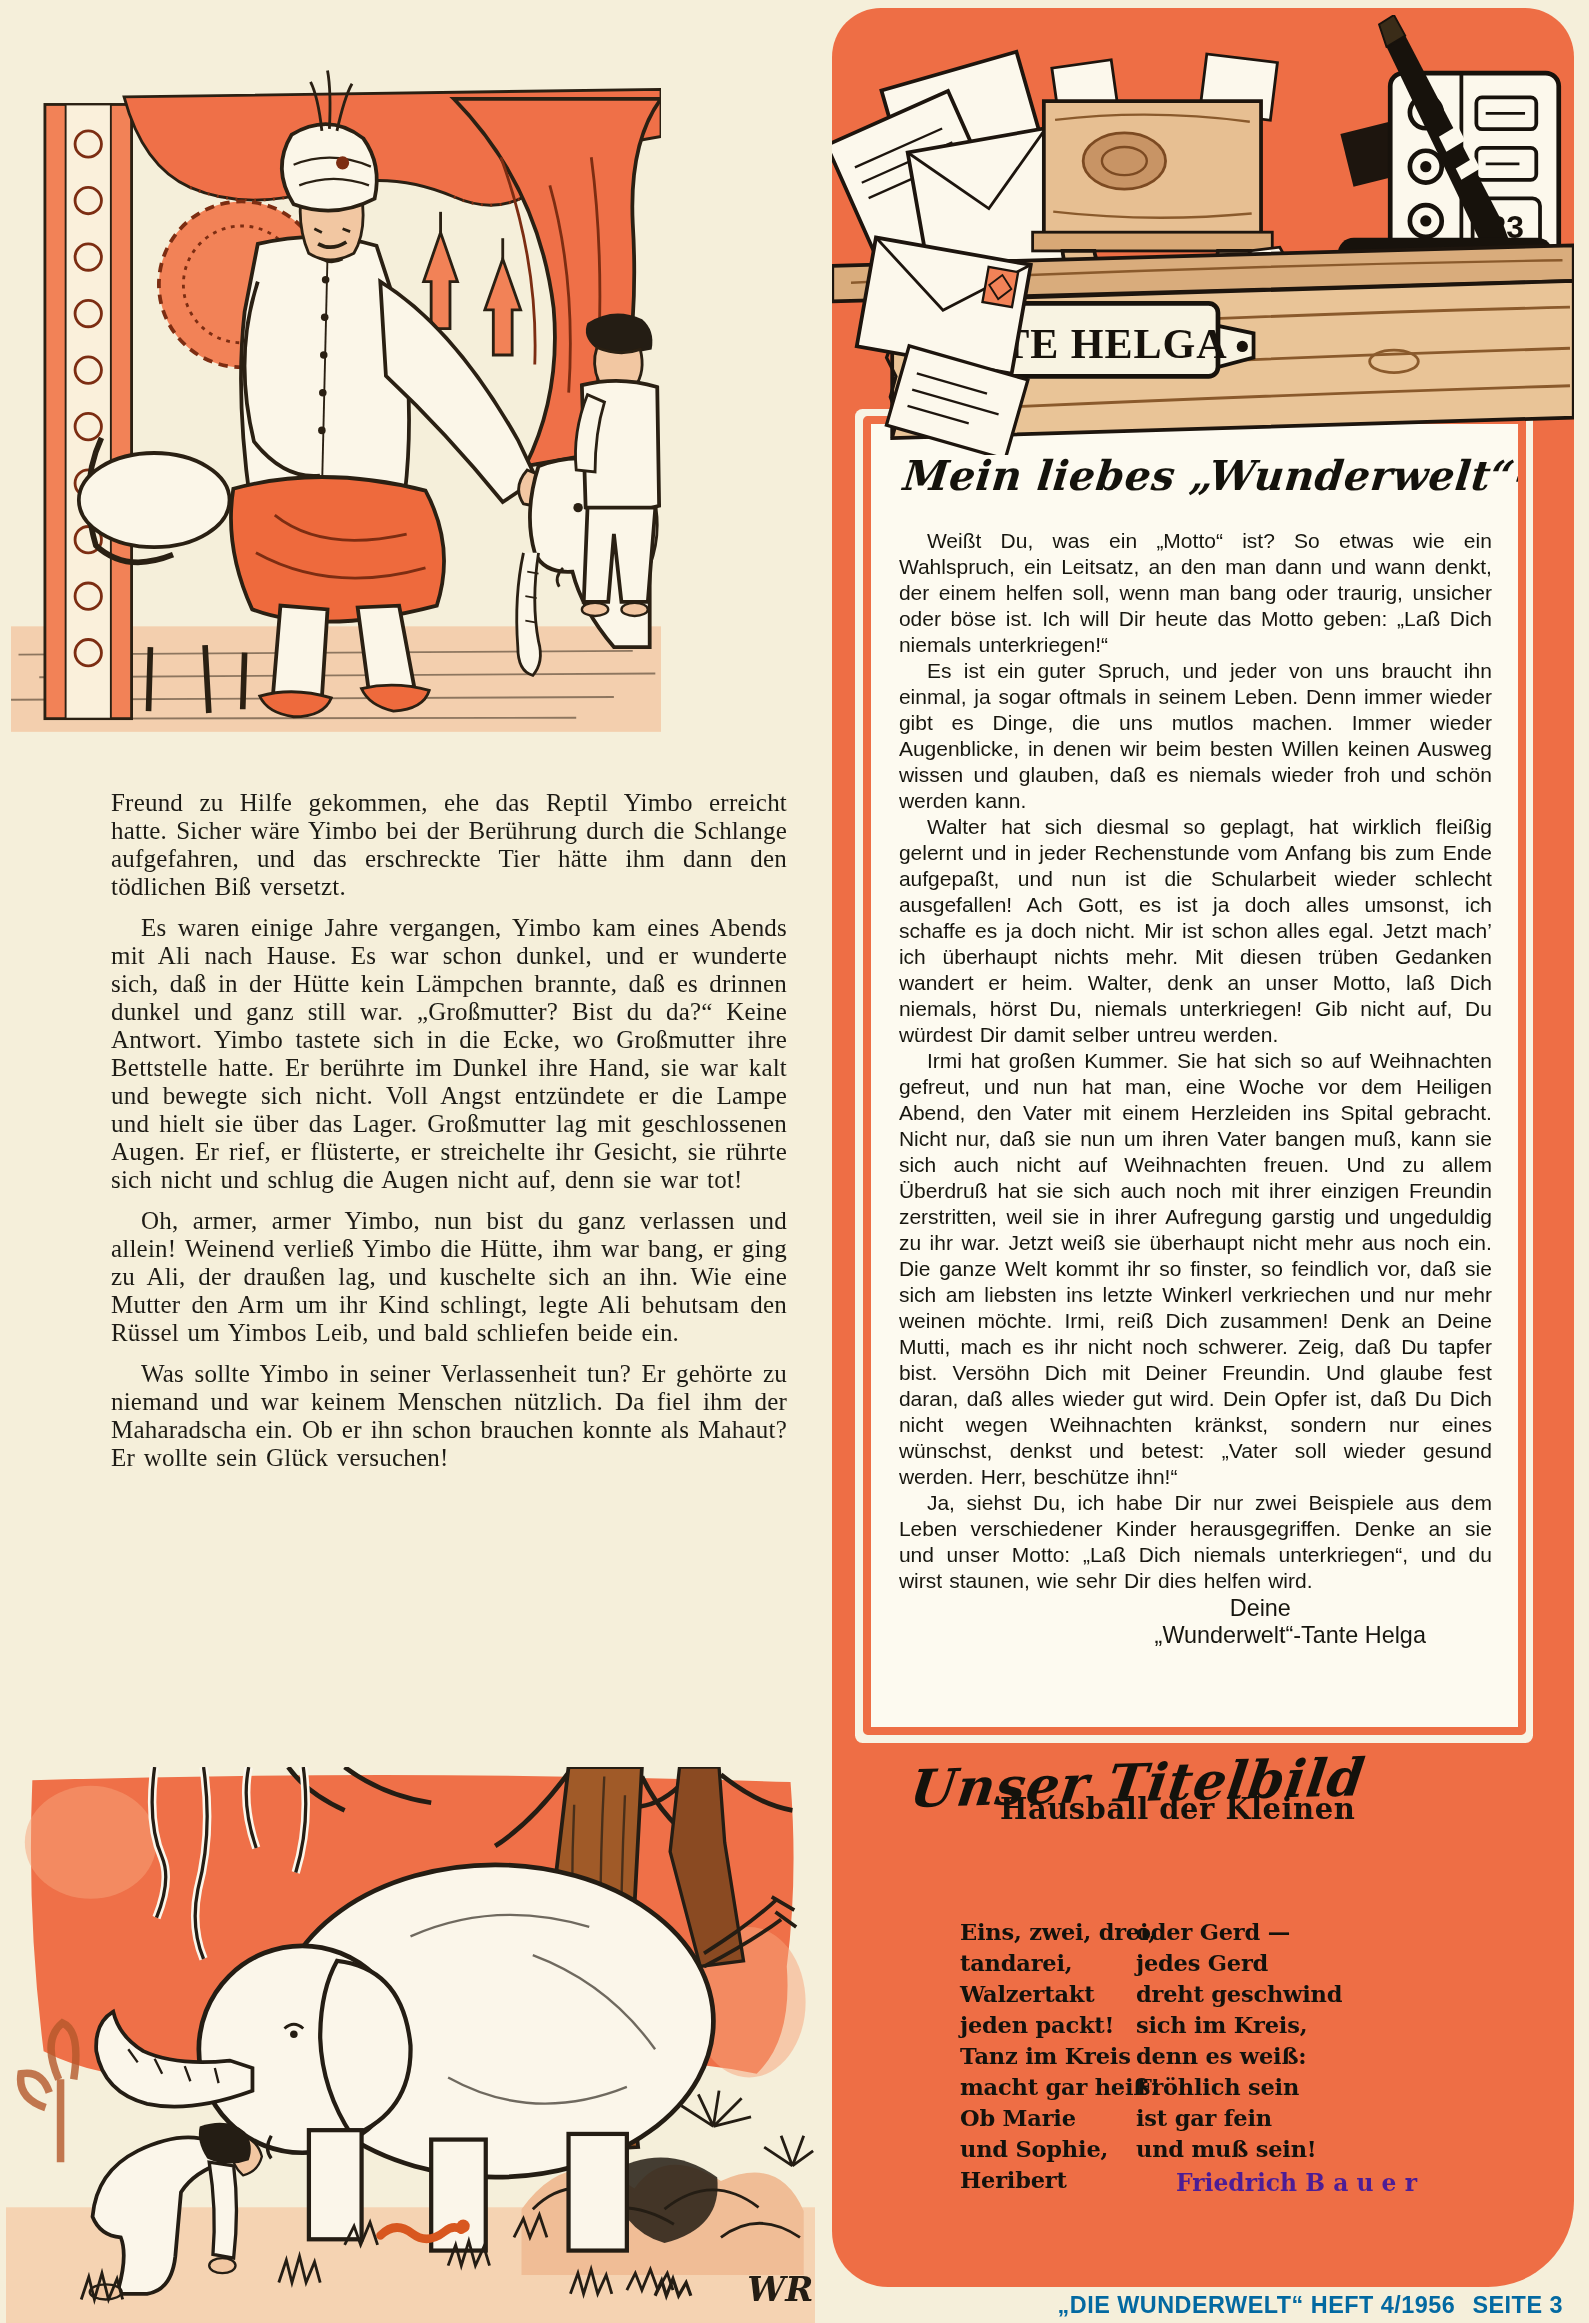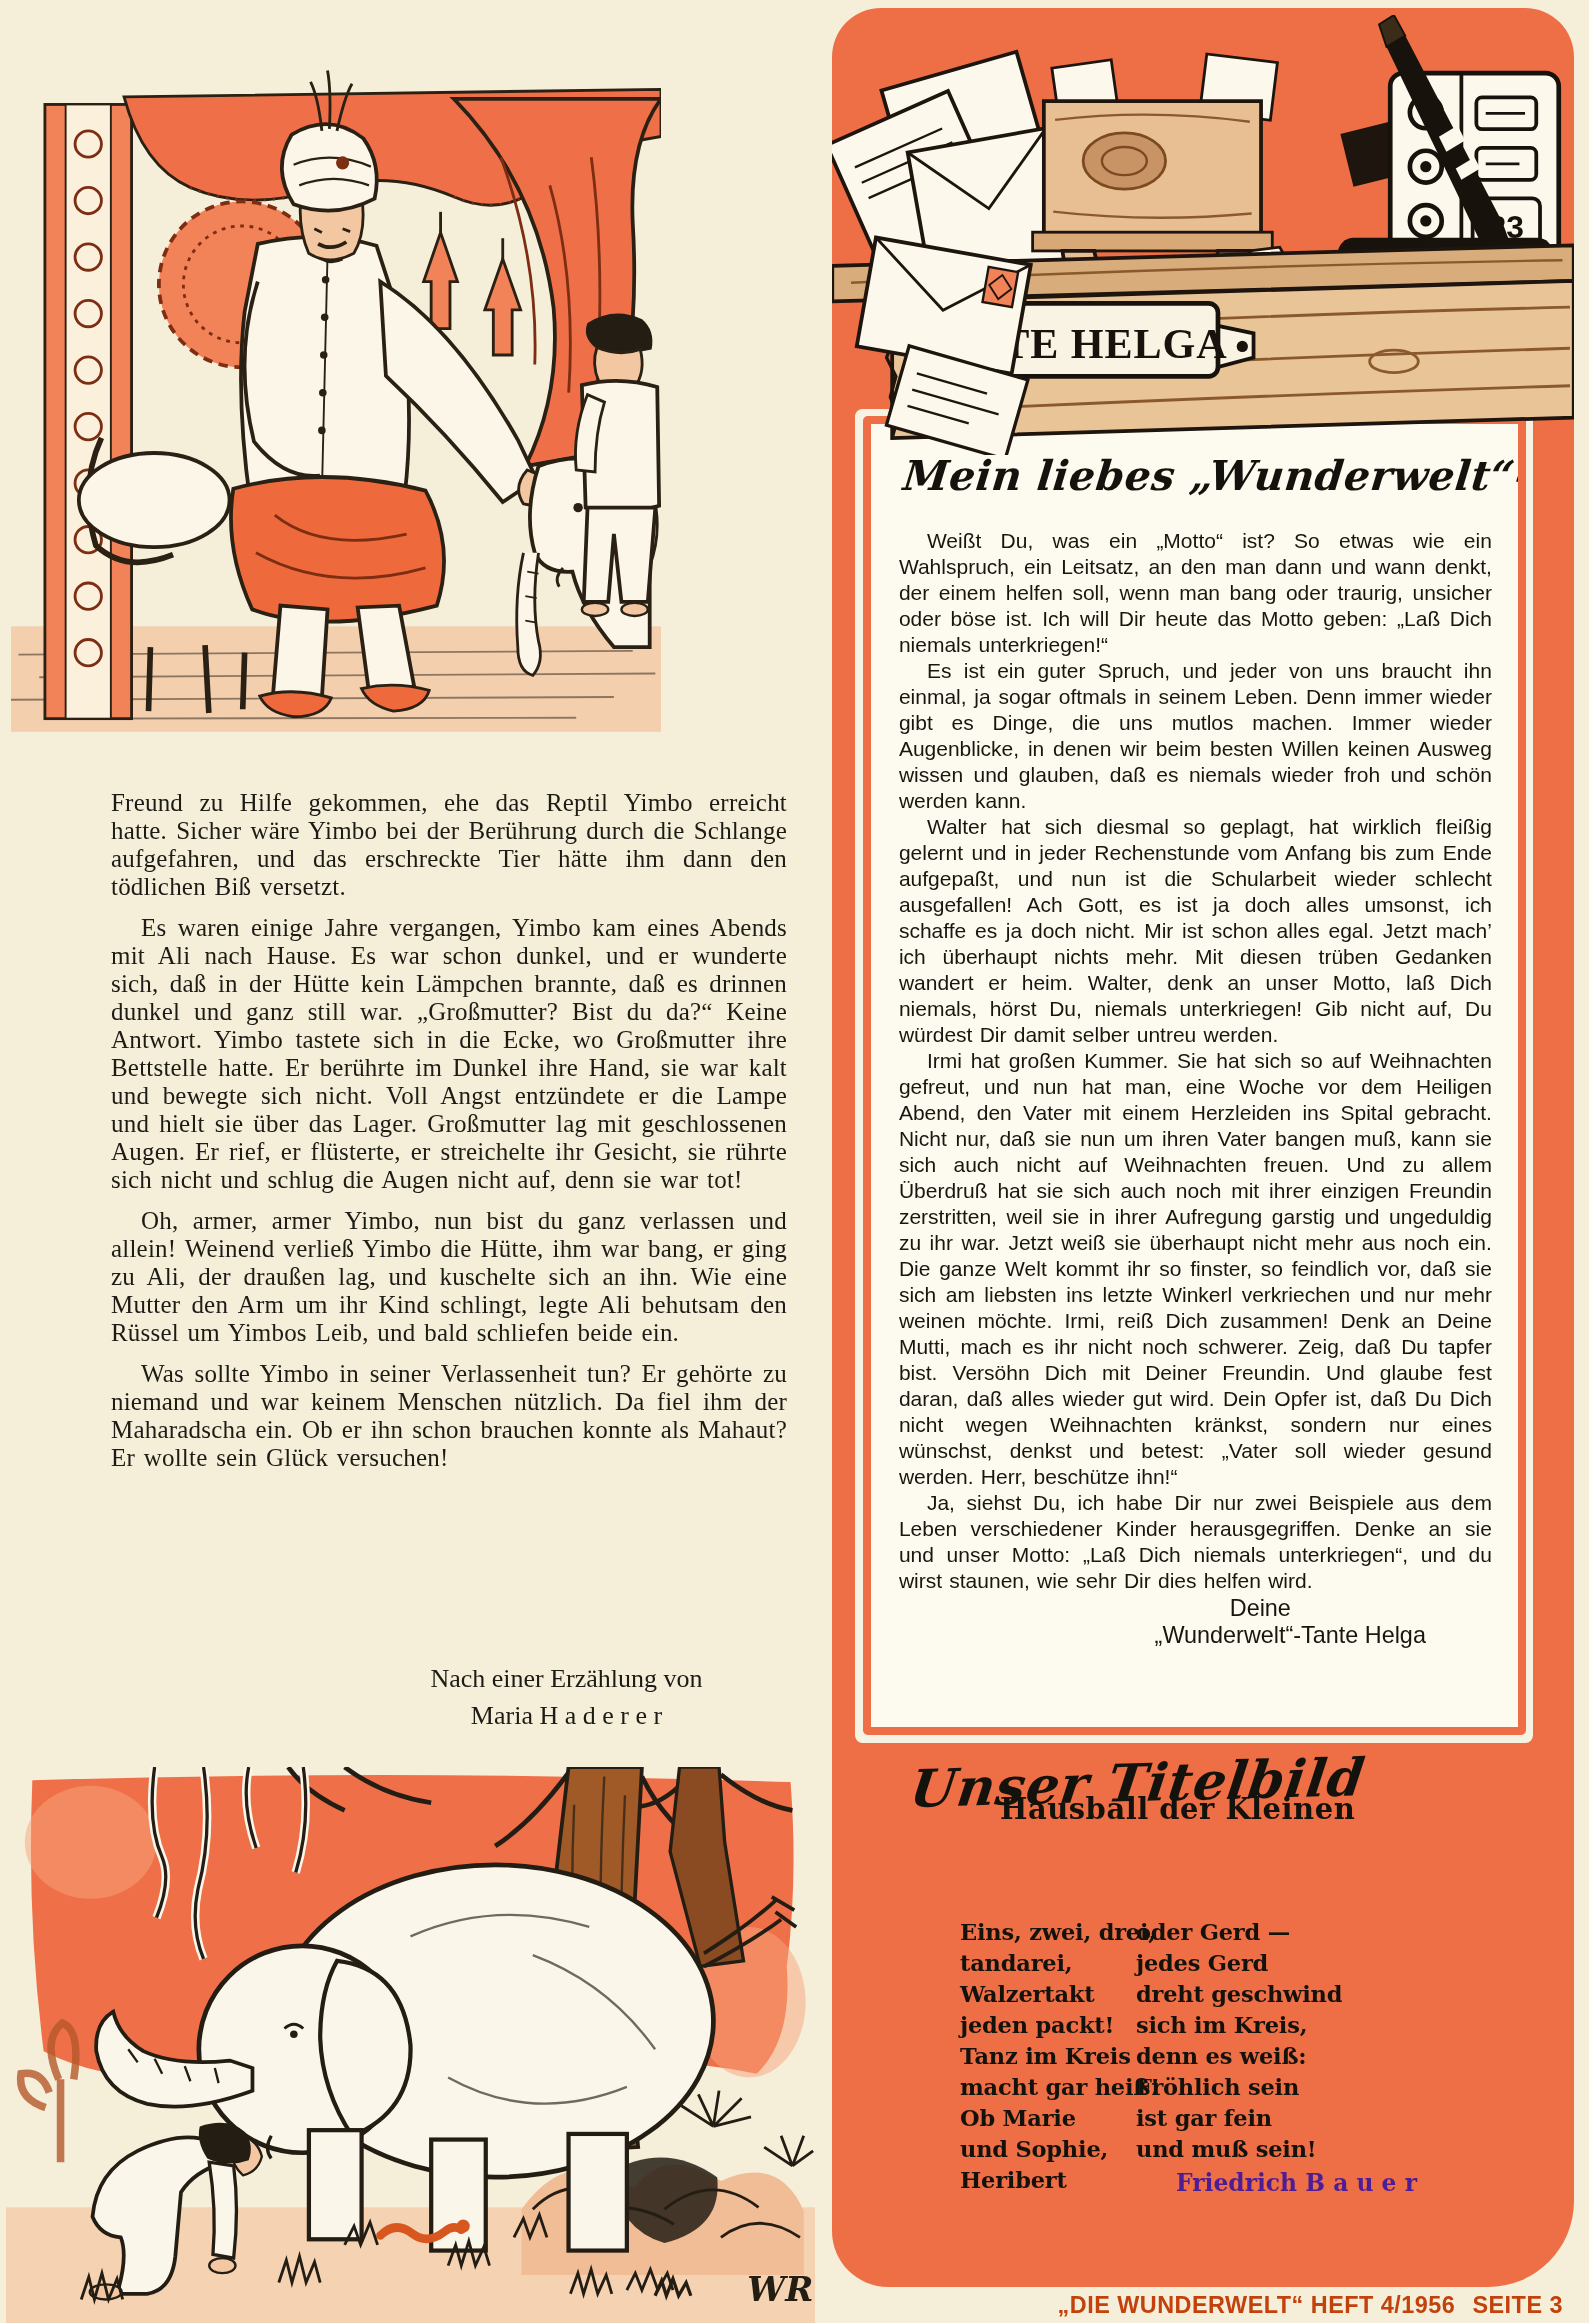--- a/index.html
+++ b/index.html
@@ -77,21 +77,21 @@
   }
   .poem-author {
     position:absolute; left:344px; top:2161px; z-index:2;
     font-family:"DejaVu Serif", serif; font-weight:bold;
     font-size:23.4px; color:#4c1d95; white-space:nowrap;
   }
 
   .footer {
     position:absolute; top:2292px; left:937px; width:626px; text-align:right;
     font-family:"Liberation Sans", sans-serif; font-weight:bold;
-    font-size:23.4px; letter-spacing:0.5px; color:#c2410c;
+    font-size:23.4px; letter-spacing:0.5px; color:#0369a1;
   }
   .footer .sep { display:inline-block; width:17px; }
 </style>
 </head>
 <body>
 
 <div class="page">
 
   <svg class="ill-top" viewBox="0 0 690 730">
 
@@ -197,24 +197,20 @@
     </g>
   </svg>
 
   <div class="story">
     <p class="story-par">Freund zu Hilfe gekommen, ehe das Reptil Yimbo erreicht hatte. Sicher wäre Yimbo bei der Berührung durch die Schlange aufgefahren, und das erschreckte Tier hätte ihm dann den tödlichen Biß versetzt.</p>
     <p class="story-par indent">Es waren einige Jahre vergangen, Yimbo kam eines Abends mit Ali nach Hause. Es war schon dunkel, und er wunderte sich, daß in der Hütte kein Lämpchen brannte, daß es drinnen dunkel und ganz still war. „Großmutter? Bist du da?“ Keine Antwort. Yimbo tastete sich in die Ecke, wo Großmutter ihre Bettstelle hatte. Er berührte im Dunkel ihre Hand, sie war kalt und bewegte sich nicht. Voll Angst entzündete er die Lampe und hielt sie über das Lager. Großmutter lag mit geschlossenen Augen. Er rief, er flüsterte, er streichelte ihr Gesicht, sie rührte sich nicht und schlug die Augen nicht auf, denn sie war tot!</p>
     <p class="story-par indent">Oh, armer, armer Yimbo, nun bist du ganz verlassen und allein! Weinend verließ Yimbo die Hütte, ihm war bang, er ging zu Ali, der draußen lag, und kuschelte sich an ihn. Wie eine Mutter den Arm um ihr Kind schlingt, legte Ali behutsam den Rüssel um Yimbos Leib, und bald schliefen beide ein.</p>
     <p class="story-par indent">Was sollte Yimbo in seiner Verlassenheit tun? Er gehörte zu niemand und war keinem Menschen nützlich. Da fiel ihm der Maharadscha ein. Ob er ihn schon brauchen konnte als Mahaut? Er wollte sein Glück versuchen!</p>
   </div>
 
-  <div class="byline">
-    <div>Nach einer Erzählung von</div>
-    <div>Maria H a d e r e r</div>
-  </div>
 
   <svg class="ill-bottom" viewBox="0 0 860 592">
 
     <path d="M28,14 Q430,2 834,16 Q842,120 830,212 Q836,290 798,326 Q700,306 618,318 Q520,296 430,312 Q300,334 206,330 Q106,336 40,302 Q22,160 28,14 Z" fill="#ef7048"></path>
     <ellipse cx="90" cy="80" rx="70" ry="60" fill="#f7a379" opacity=".5"></ellipse>
     <ellipse cx="790" cy="250" rx="60" ry="80" fill="#f7a379" opacity=".5"></ellipse>
 
     <g stroke="#241d14" stroke-width="5" fill="none">
       <path d="M360,0 Q400,30 452,38"></path>
         <path d="M300,0 Q320,28 360,46"></path>

